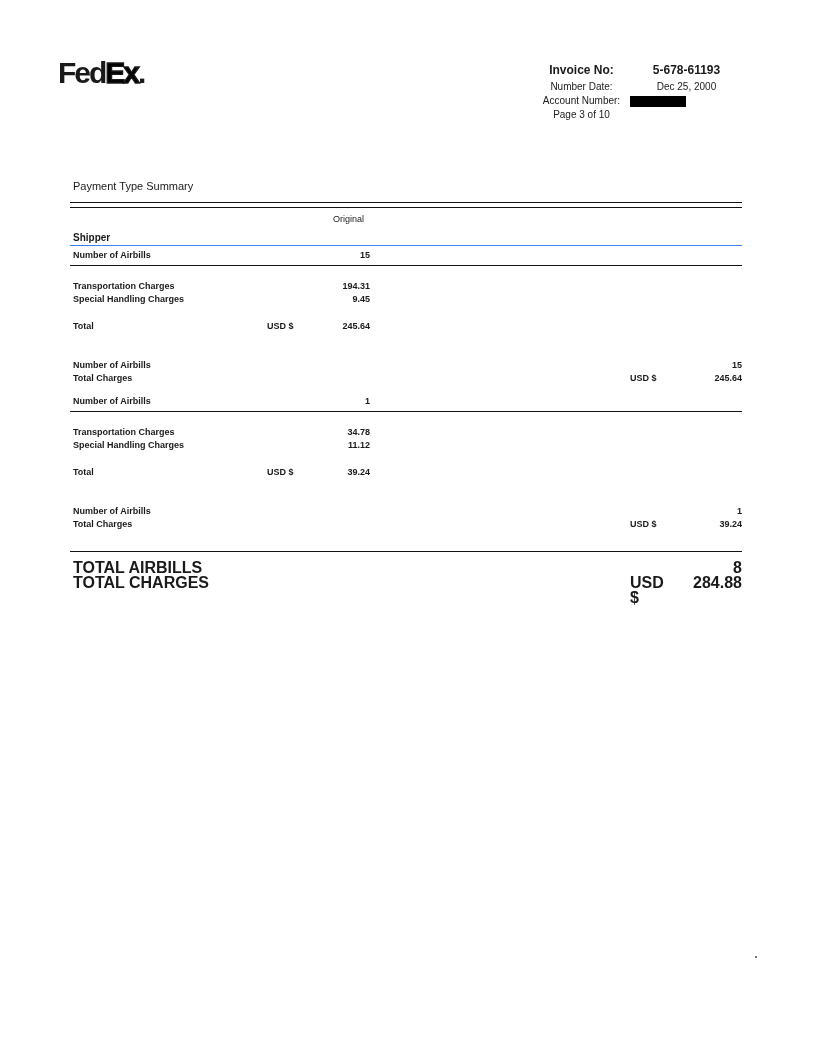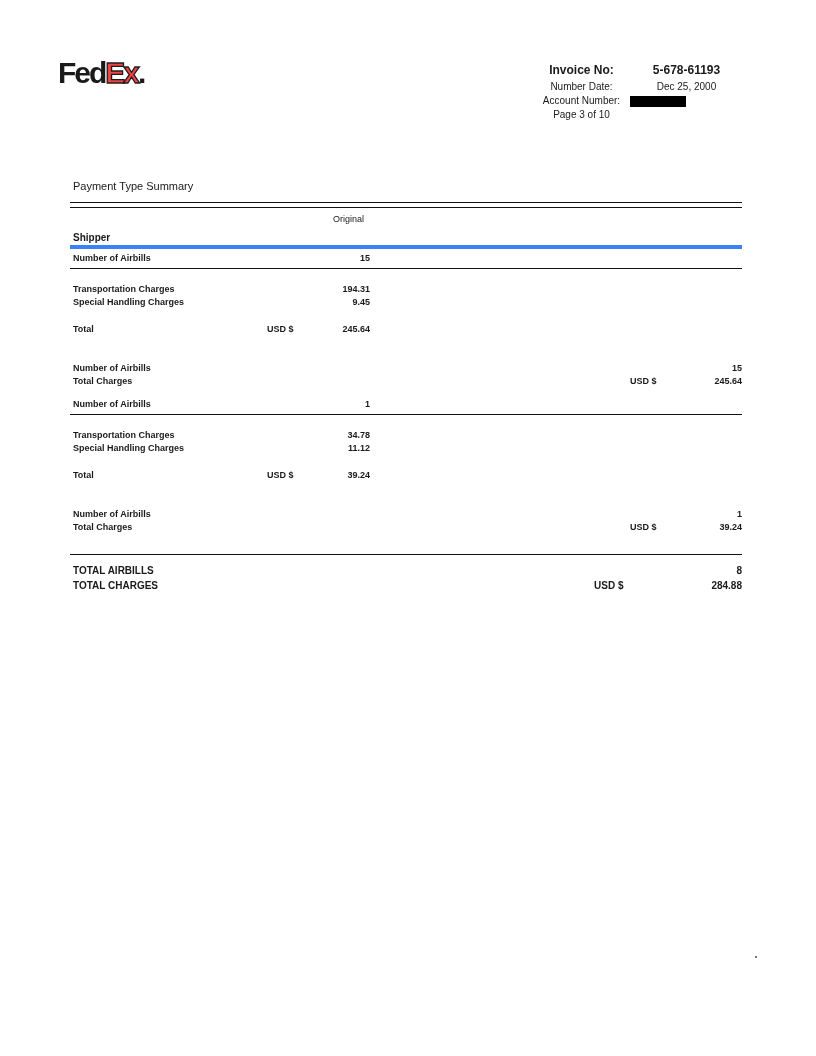--- a/index.html
+++ b/index.html
@@ -19,21 +19,21 @@
     position: absolute;
     left: 58px;
     top: 56px;
     font-weight: 700;
     font-size: 30px;
     letter-spacing: -2px;
     color: #1a1a1a;
     white-space: nowrap;
   }
   .logo .ex {
-    color: #ef4444;
+    color: #000000;
     -webkit-text-stroke: 1.3px #1a1a1a;
     text-stroke: 1.3px #1a1a1a;
   }
   .logo .dot { letter-spacing: 0; }
 
   
   .header-block {
     position: absolute;
     left: 533px;
     top: 62px;
@@ -78,41 +78,41 @@
     font-size: 9px;
     font-weight: 400;
     margin-bottom: 8px;
   }
 
   .section-heading {
     font-size: 10px;
     font-weight: 700;
     padding-left: 3px;
     padding-bottom: 2px;
-    border-bottom: 4px solid #3b82f6;
+    border-bottom: 1px solid #3b82f6;
     margin-bottom: 3px;
   }
 
   .row {
     display: grid;
     grid-template-columns: 197px 43px 60px 1fr 45px 67px;
     line-height: 13px;
   }
   .row .c1 { grid-column: 1; padding-left: 3px; }
   .row .c2 { grid-column: 2; }
   .row .c3 { grid-column: 3; text-align: right; }
   .row .c5 { grid-column: 5; }
   .row .c6 { grid-column: 6; text-align: right; }
 
   .row.underlined { border-bottom: 1px solid #111; padding-bottom: 3px; margin-bottom: 14px; }
   .gap-md { height: 14px; }
   .gap-lg { height: 26px; }
   .gap-section { height: 10px; }
 
-  .grand { font-size: 10px; line-height: 15px; gap: 36px; }
+  .grand { font-size: 16px; line-height: 15px; }
   .final-rule { border-top: 1px solid #111; margin-top: 20px; margin-bottom: 8px; }
 
   .artifact-dot {
     position: absolute;
     left: 755px;
     top: 956px;
     width: 2px;
     height: 2px;
     background: #444;
     border-radius: 50%;

